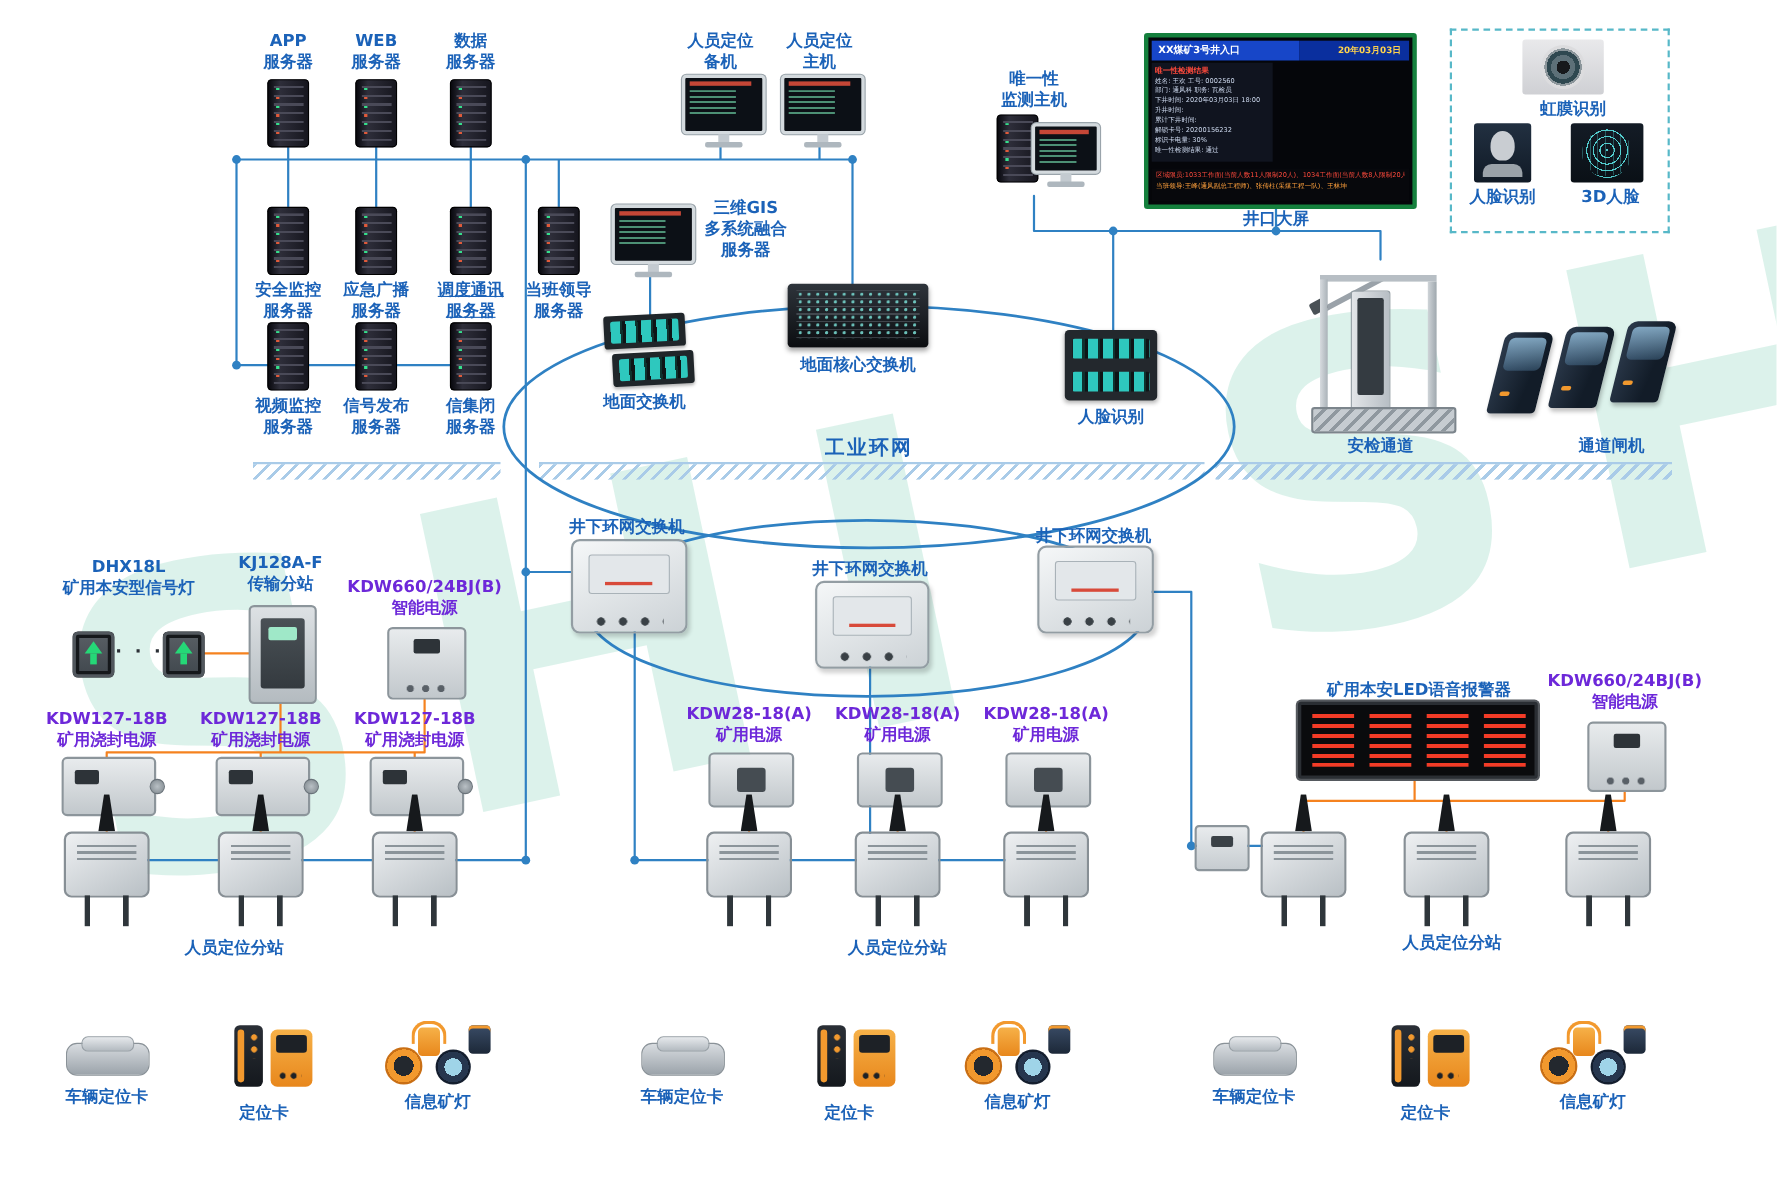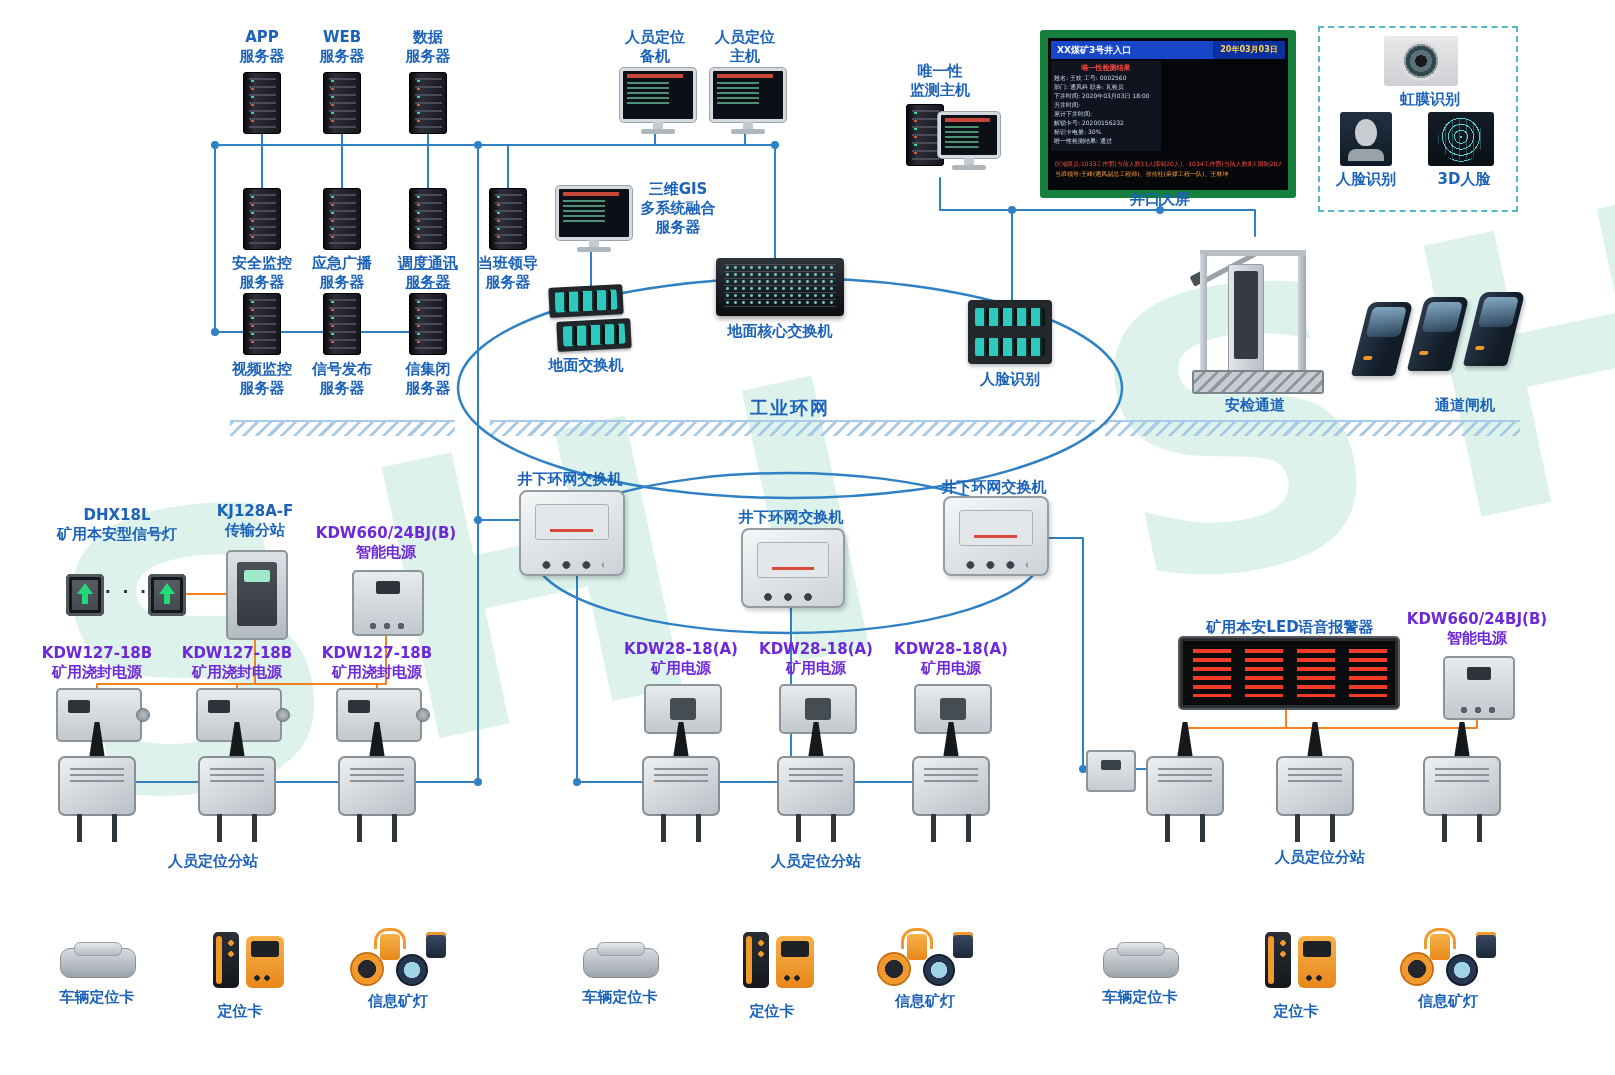--- a/index.html
+++ b/index.html
@@ -106,27 +106,27 @@
          background:repeating-linear-gradient(to bottom,#8b949a 0 2px,rgba(0,0,0,0) 2px 6px);}
   .reader .rbody::after{content:"";position:absolute;bottom:-28px;left:50%;transform:translateX(-50%);
          width:40px;height:28px;
          background:linear-gradient(90deg,#2f363b 0 5px,rgba(0,0,0,0) 5px 35px,#2f363b 35px 40px);}
   
   .led-alarm{position:absolute;background:#0a0b0d;border:3px solid #2a2e33;border-radius:3px;
          box-shadow:0 0 0 2px #55595e;}
   .ledcol{position:absolute;top:8px;bottom:8px;width:38px;
          background:repeating-linear-gradient(to bottom,rgba(255,62,40,.95) 0 4px,rgba(0,0,0,0) 4px 9px);}
   
-  .bigscreen{position:absolute;background:#05060a;border:8px solid #15803d;border-radius:3px;}
+  .bigscreen{position:absolute;background:#05060a;border:4px solid #15803d;border-radius:3px;}
   .bs-head{position:absolute;left:3px;right:3px;top:3px;height:18px;display:flex;}
   .bs-title{flex:1;background:#1746c8;color:#fff;font-weight:bold;font-size:9px;line-height:18px;padding-left:6px;}
-  .bs-date{width:72px;background:#0a2f9e;color:#ffd34d;font-weight:bold;font-size:8px;line-height:18px;text-align:center;}
+  .bs-date{width:72px;background:#0a2f9e;color:#ffd34d;font-weight:bold;font-size:8px;line-height:18px;text-align:center;padding-left:28px;}
   .bs-body{position:absolute;left:3px;right:3px;top:23px;height:90px;display:flex;}
   .bs-info{width:104px;background:#10141f;padding:2px 3px;overflow:hidden;}
-  .bs-pt{color:#ff4a3c;font-weight:bold;font-size:7px;line-height:10px;text-align:center;}
+  .bs-pt{color:#ff4a3c;font-weight:bold;font-size:7px;line-height:10px;}
   .bs-line{color:#cdd9ee;font-size:6px;line-height:9px;white-space:nowrap;overflow:hidden;}
   .bs-photo{flex:1;position:relative;
          background:radial-gradient(circle at 28% 58%,#e09a2c 5px,rgba(224,154,44,0) 6px),
                     radial-gradient(circle at 52% 44%,#e8b44c 5px,rgba(232,180,76,0) 6px),
                     radial-gradient(circle at 76% 60%,#d88a2c 5px,rgba(216,138,44,0) 6px),
                     linear-gradient(#2c3852,#131a2a);}
   .bs-notice{position:absolute;top:2px;right:4px;color:#ff5040;font-weight:bold;font-size:7px;}
   .bs-bottom{position:absolute;left:3px;right:3px;bottom:3px;height:26px;background:#07080c;
          padding:2px 4px;overflow:hidden;}
   .bs-b0{color:#ff4a3c;font-size:6px;line-height:10px;white-space:nowrap;overflow:hidden;}

